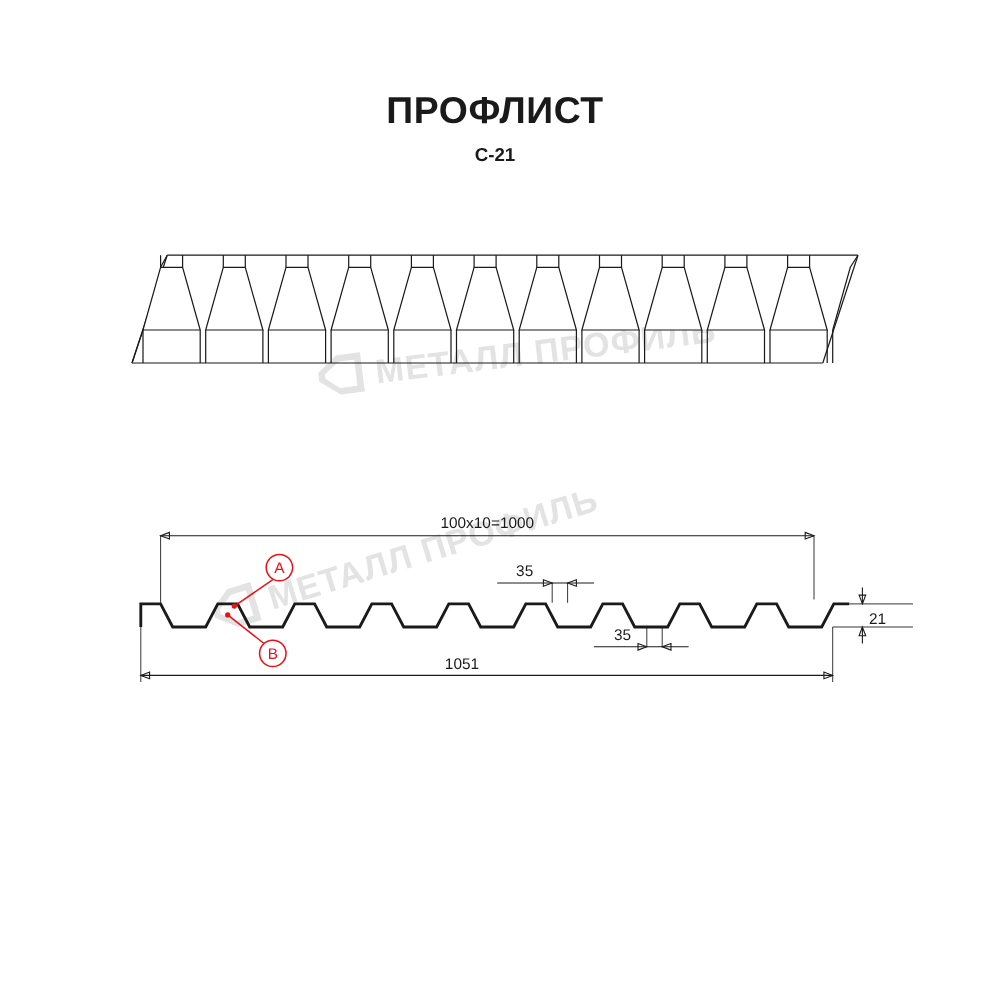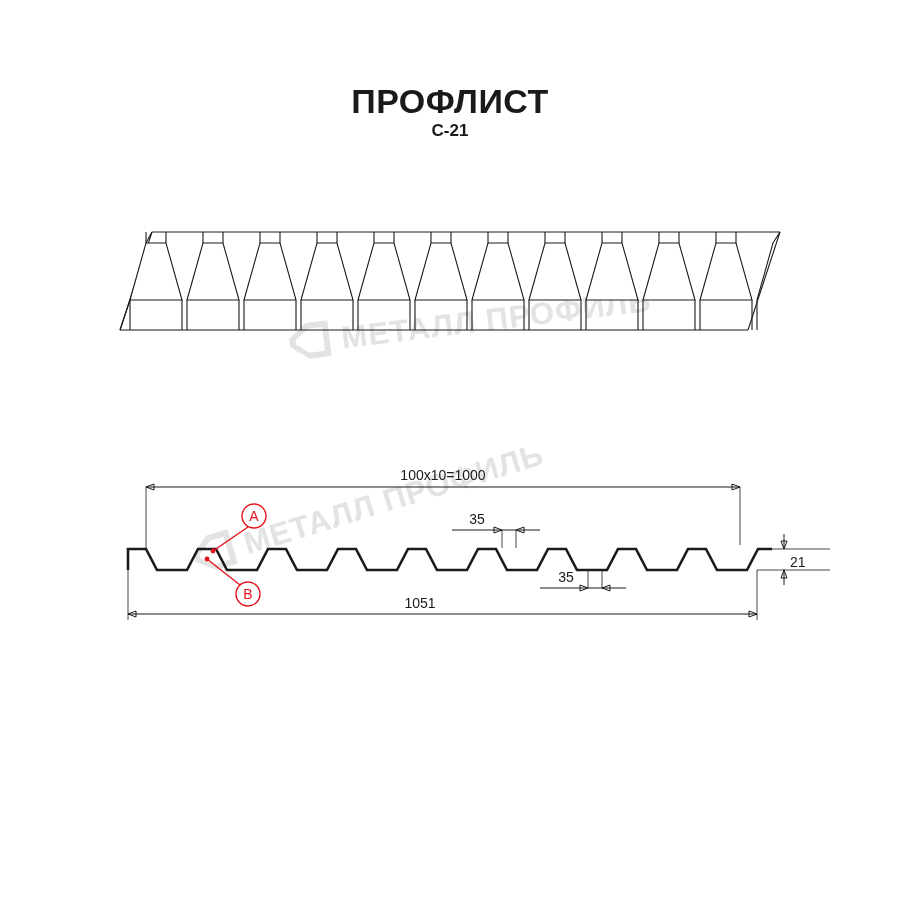--- a/index.html
+++ b/index.html
@@ -27,21 +27,21 @@
     left: 0;
     width: 900px;
     text-align: center;
     font-size: 34px;
     font-weight: bold;
     letter-spacing: 0.5px;
     color: #1a1a1a;
   }
   .subtitle {
     position: absolute;
-    top: 121px;
+    top: 131px;
     left: 0;
     width: 900px;
     text-align: center;
     font-size: 17px;
     font-weight: bold;
     color: #1a1a1a;
   }
   .footer {
     position: absolute;
     top: 790px;

